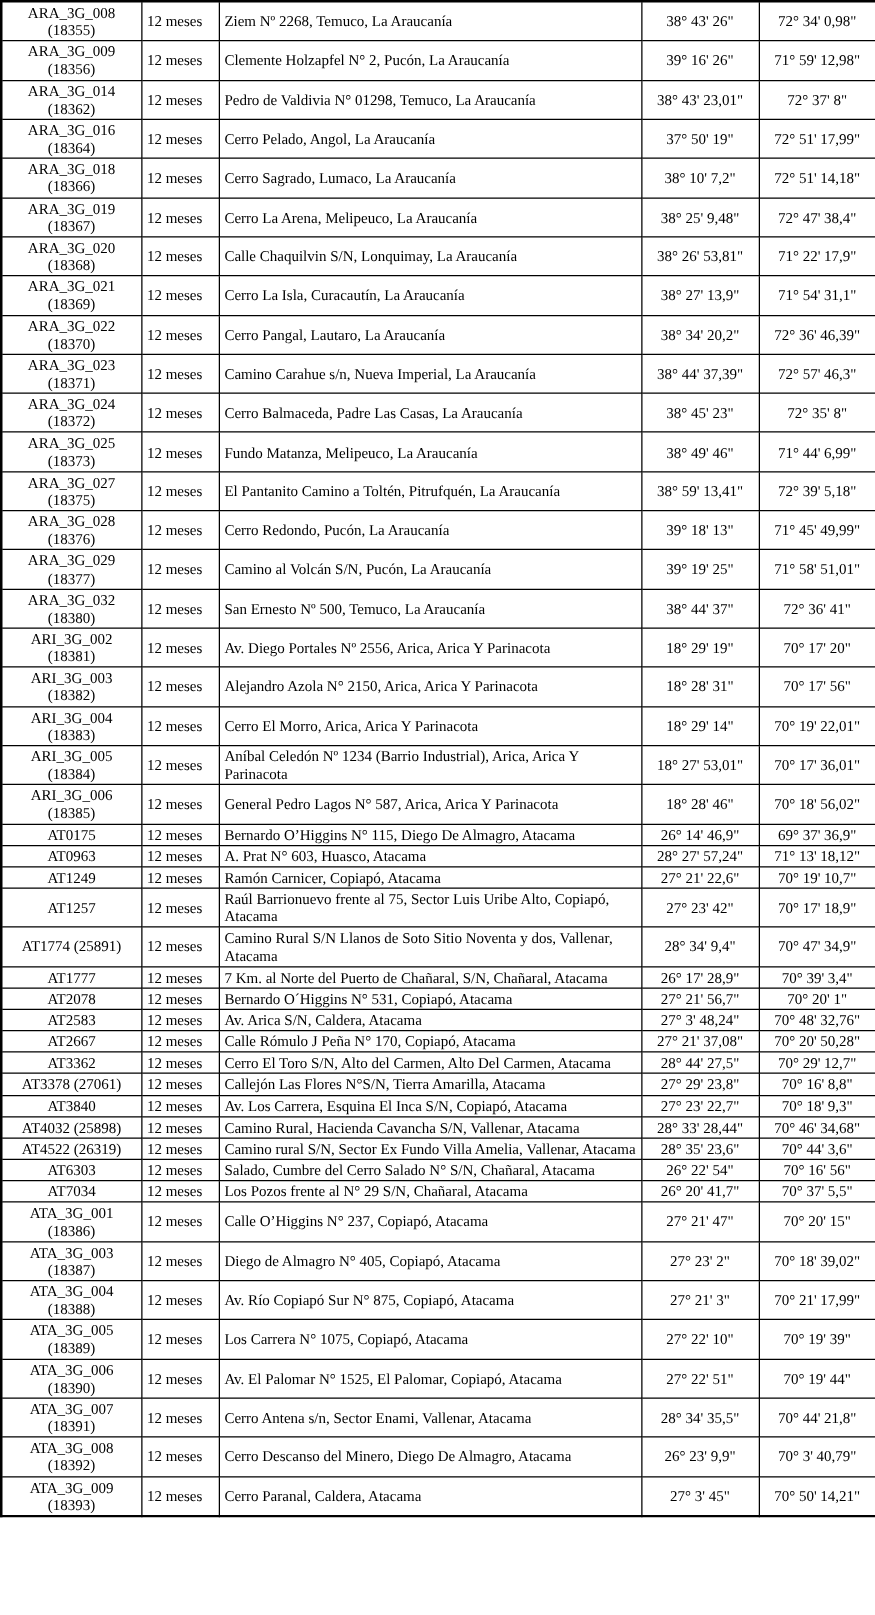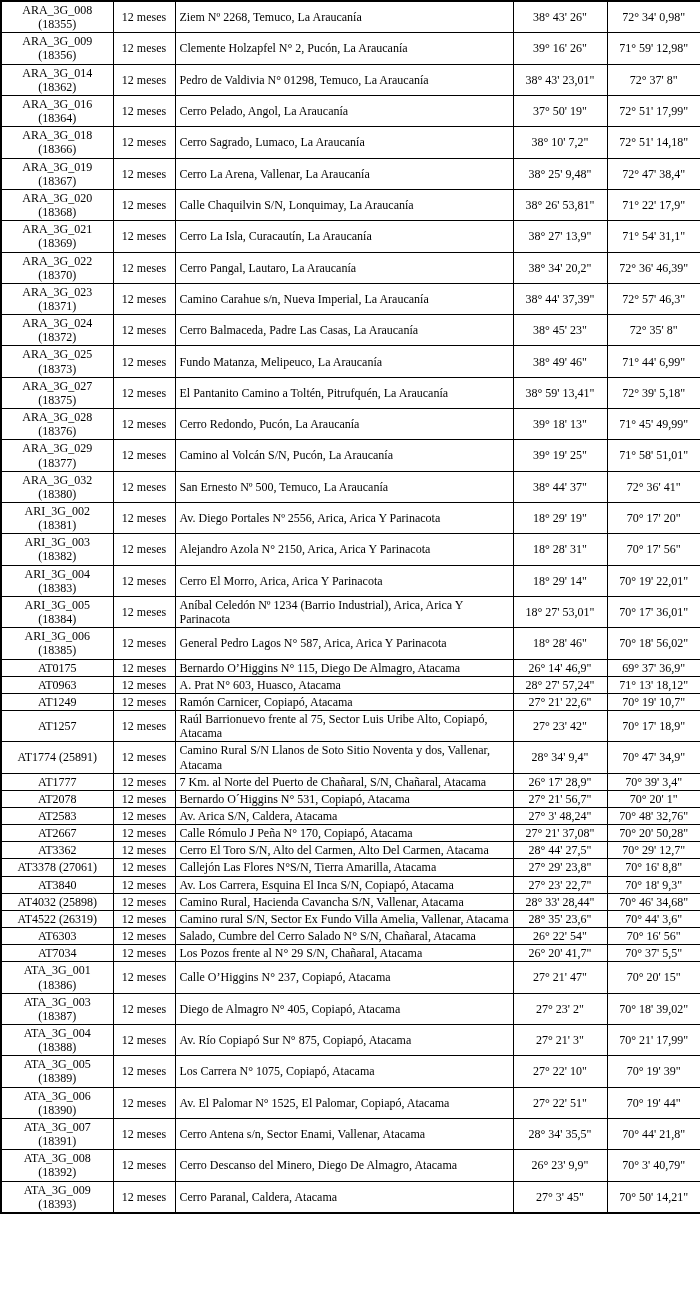--- a/index.html
+++ b/index.html
@@ -23,21 +23,21 @@
     border: 2px solid #000000;
   }
   table.site-table td {
     border: 1px solid #000000;
     padding: 1px 4px;
     vertical-align: middle;
     line-height: 1.18;
     overflow: hidden;
   }
   td.c-code { text-align: center; }
-  td.c-dur  { text-align: center; margin-top: 45px; }
+  td.c-dur  { text-align: left; margin-top: 45px; }
   td.c-addr { text-align: left; }
   td.c-lat  { text-align: center; }
   td.c-lon  { text-align: center; }
 </style>
 </head>
 <body>
 
 <div class="page">
   <table class="site-table">
     <colgroup>
@@ -97,21 +97,21 @@
           <td class="c-addr">Cerro Sagrado, Lumaco, La Araucanía</td>
           <td class="c-lat">38° 10' 7,2"</td>
           <td class="c-lon">72° 51' 14,18"</td>
         </tr>
         <tr>
           <td class="c-code">
             <div>ARA_3G_019</div>
             <div>(18367)</div>
           </td>
           <td class="c-dur">12 meses</td>
-          <td class="c-addr">Cerro La Arena, Vallenar, La Araucanía</td>
+          <td class="c-addr">Cerro La Arena, Melipeuco, La Araucanía</td>
           <td class="c-lat">38° 25' 9,48"</td>
           <td class="c-lon">72° 47' 38,4"</td>
         </tr>
         <tr>
           <td class="c-code">
             <div>ARA_3G_020</div>
             <div>(18368)</div>
           </td>
           <td class="c-dur">12 meses</td>
           <td class="c-addr">Calle Chaquilvin S/N, Lonquimay, La Araucanía</td>

